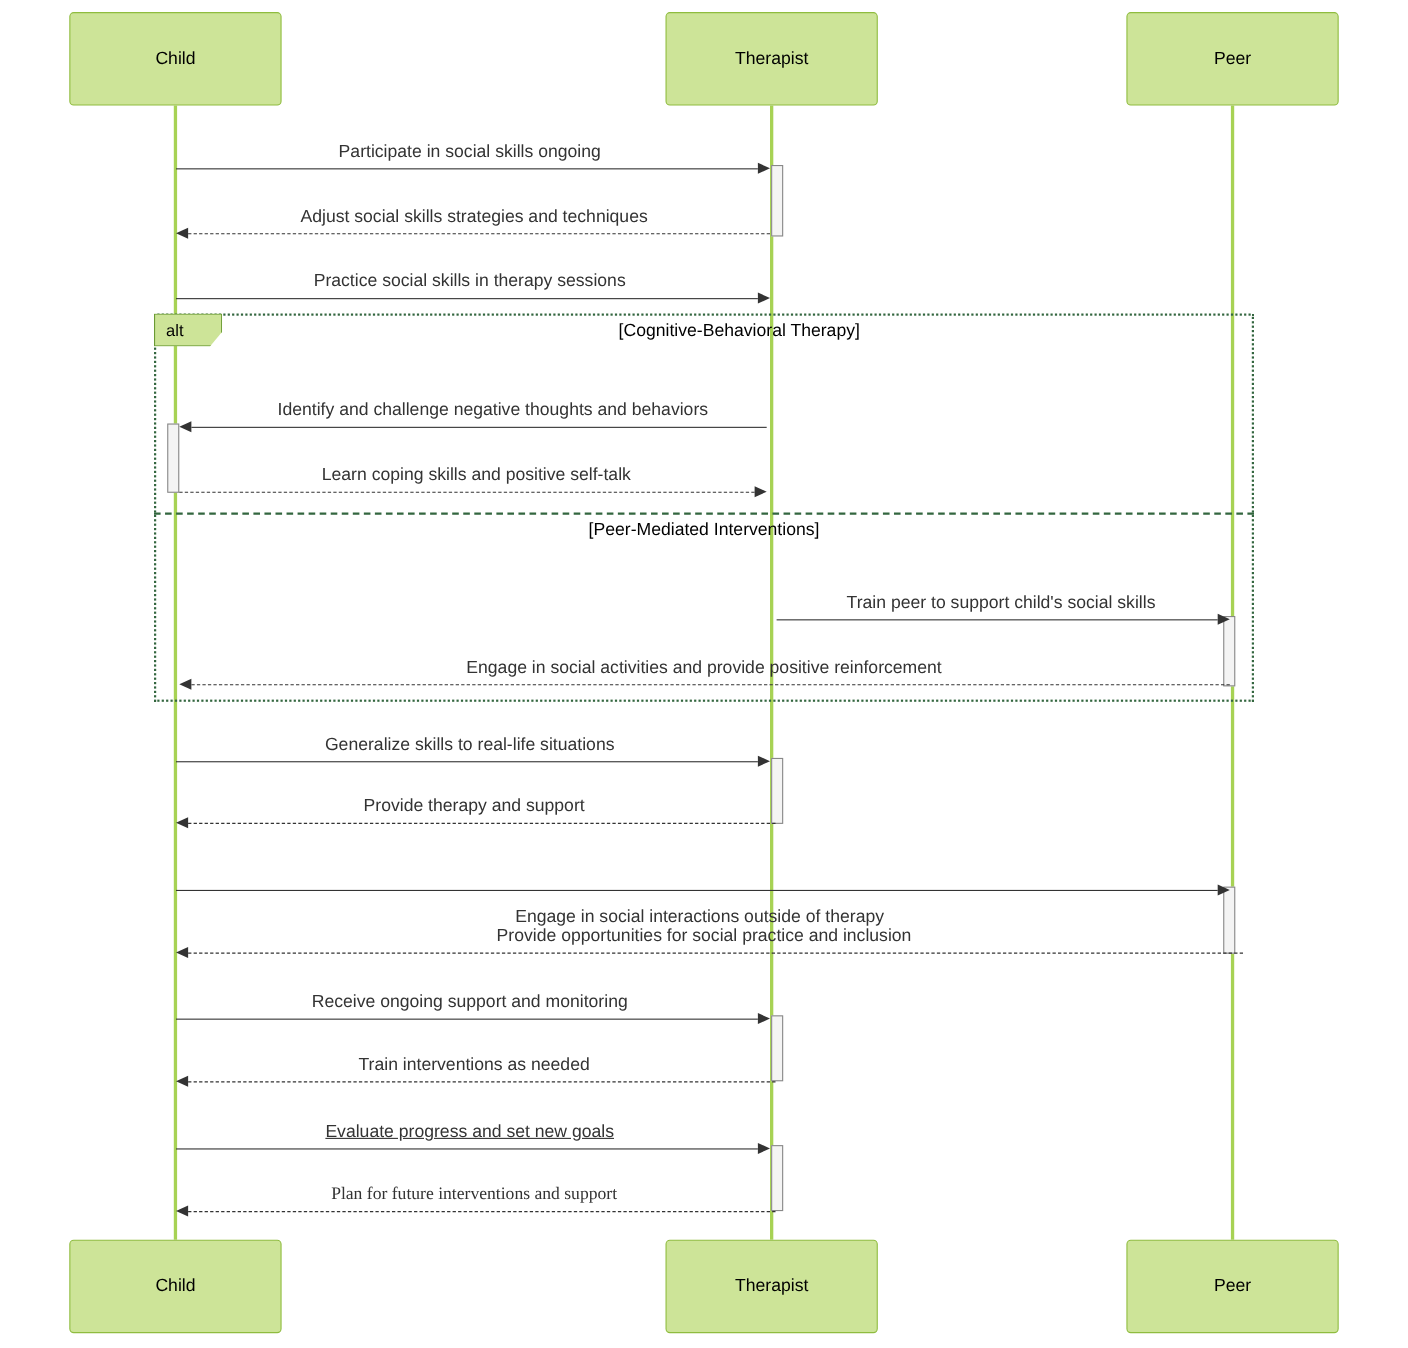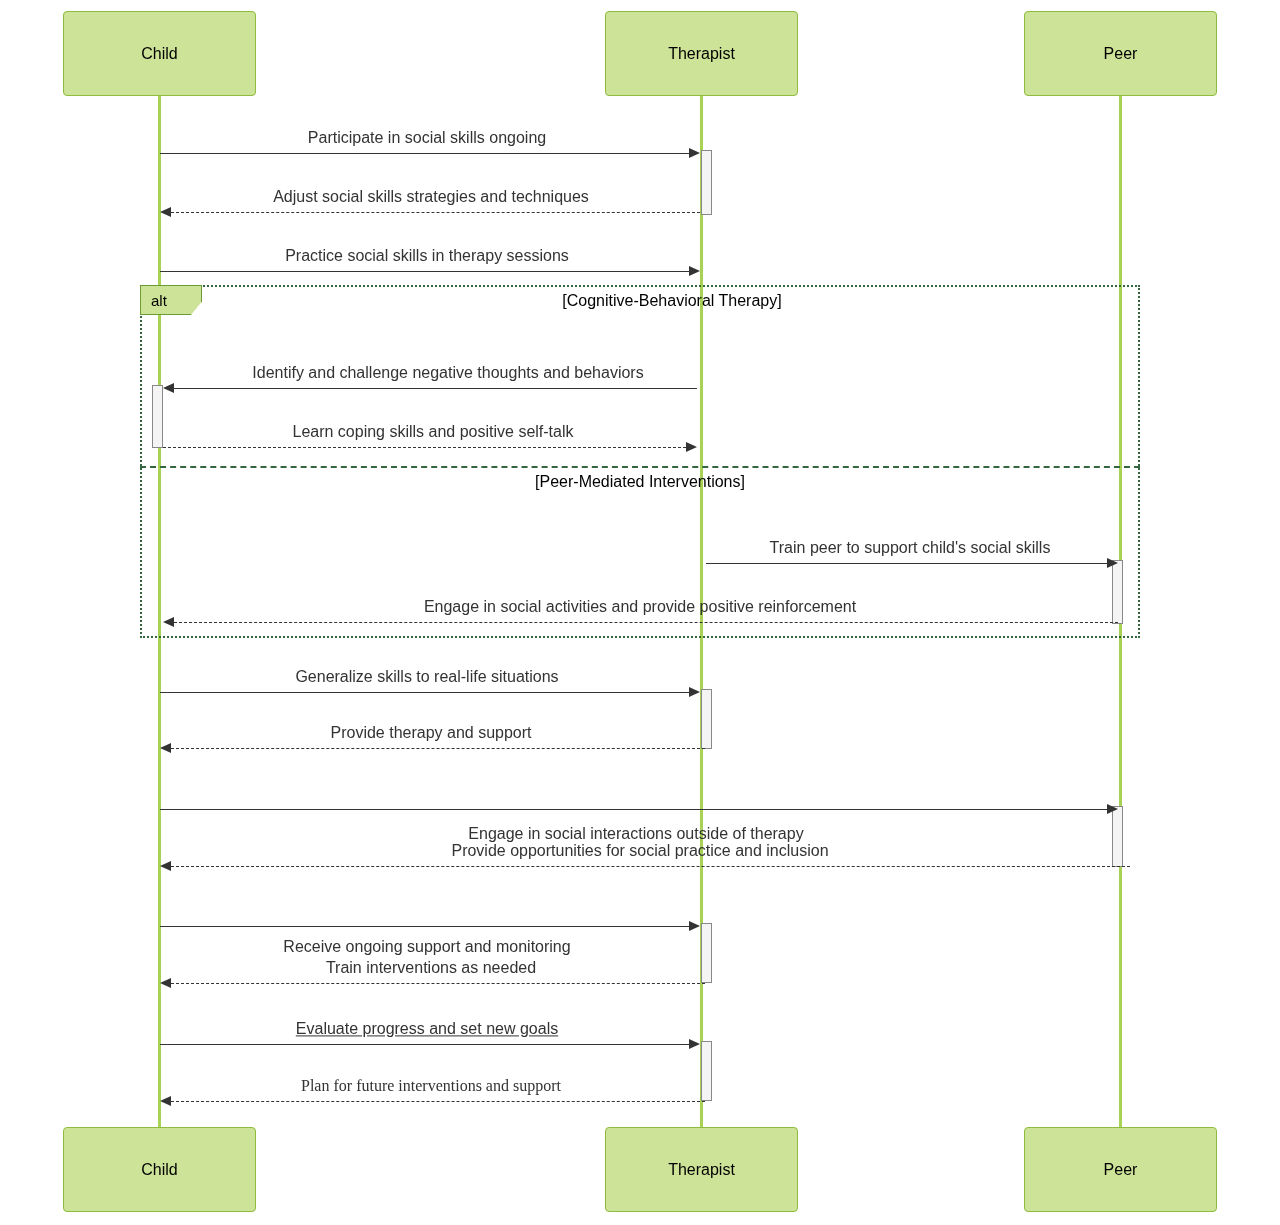--- a/index.html
+++ b/index.html
@@ -238,21 +238,21 @@
 
   <div class="msg" style="left:160px; top:866px; width:970px;">
     <div class="msg-line dashed" style="left:11px; width:959px;"></div>
     <div class="msg-arrow left" style="left:0px;"></div>
     <div class="msg-text" style="left:480px; top:-6px;">Provide opportunities for social practice and inclusion</div>
   </div>
 
   <div class="msg" style="left:160px; top:926px; width:540px;">
     <div class="msg-line" style="width:529px;"></div>
     <div class="msg-arrow right" style="left:529px;"></div>
-    <div class="msg-text" style="left:267px; top:-6px;margin-top:36px;">Receive ongoing support and monitoring</div>
+    <div class="msg-text" style="left:267px; top:-6px;">Receive ongoing support and monitoring</div>
   </div>
 
   <div class="msg" style="left:160px; top:983px; width:545px;">
     <div class="msg-line dashed" style="left:11px; width:534px;"></div>
     <div class="msg-arrow left" style="left:0px;"></div>
     <div class="msg-text" style="left:271px; top:-6px;">Train interventions as needed</div>
   </div>
 
   <div class="msg" style="left:160px; top:1044px; width:540px;">
     <div class="msg-line" style="width:529px;"></div>

